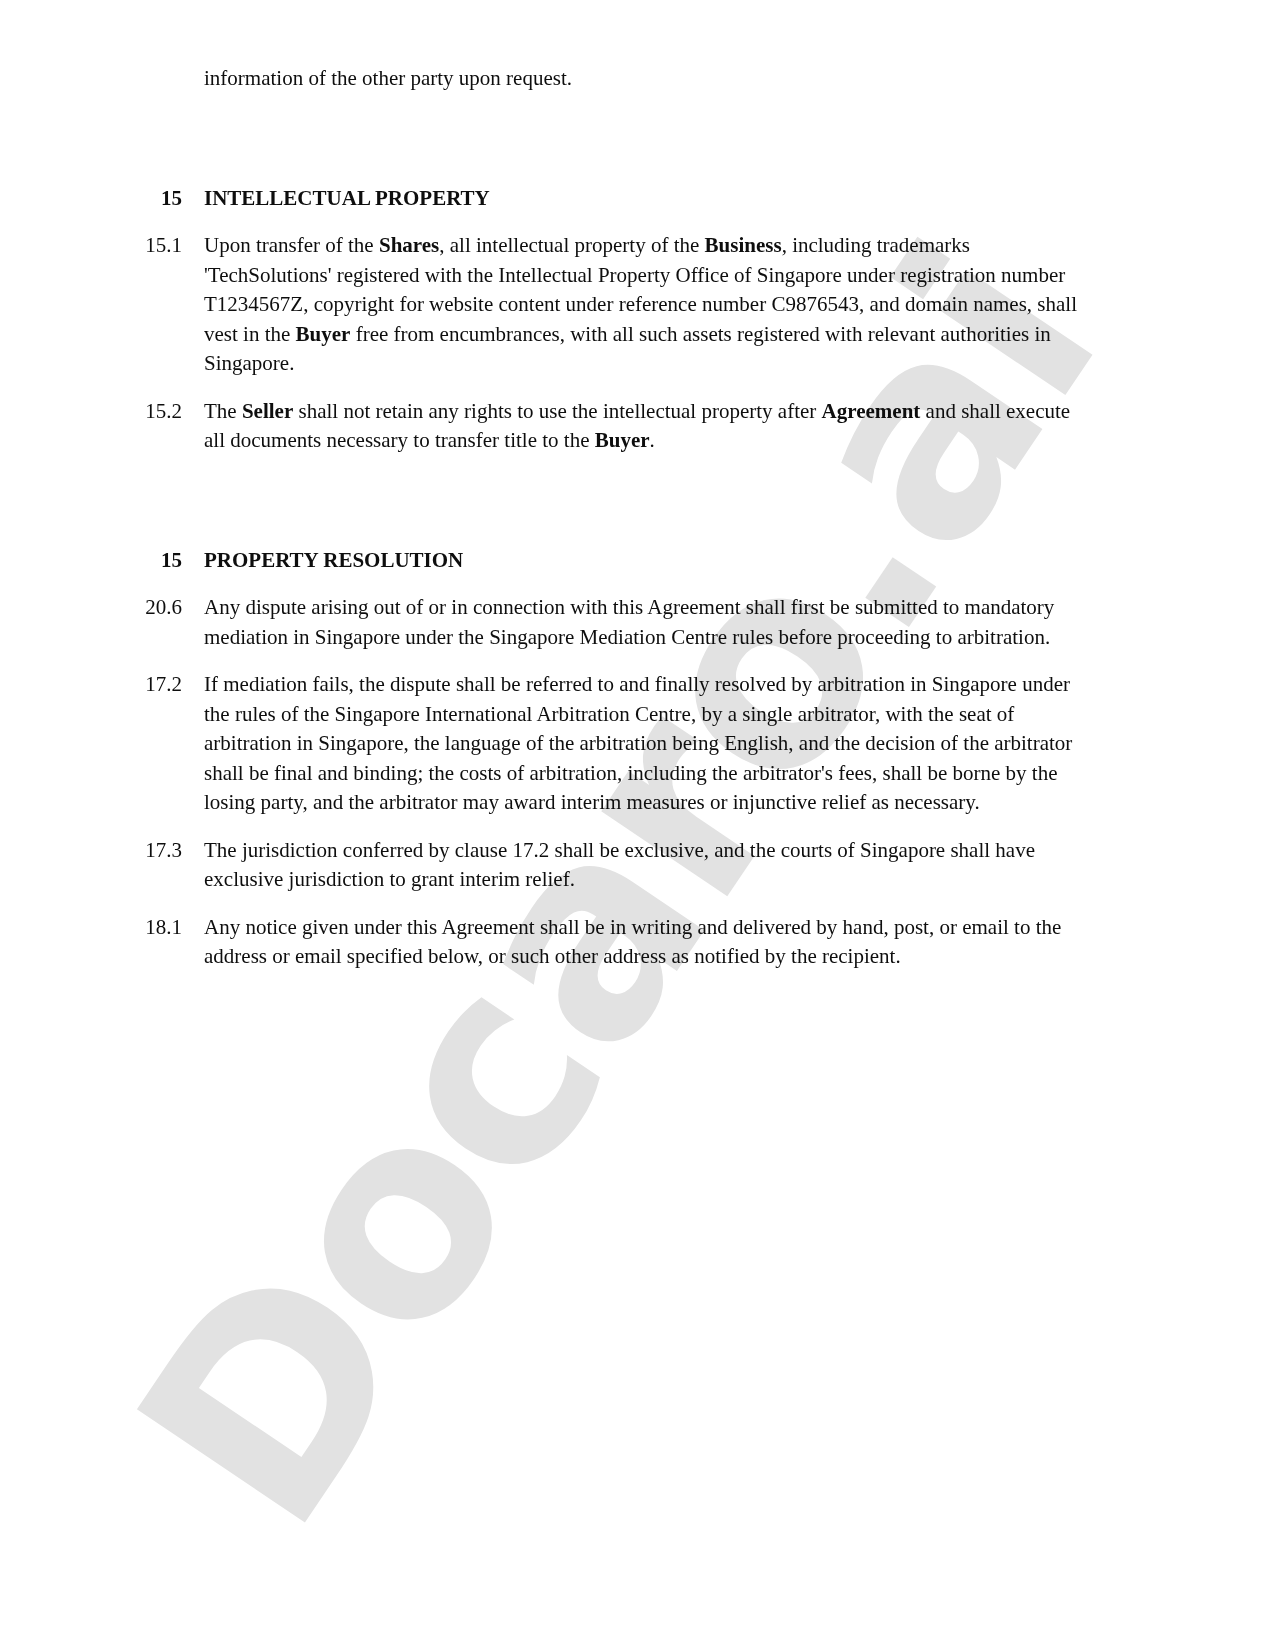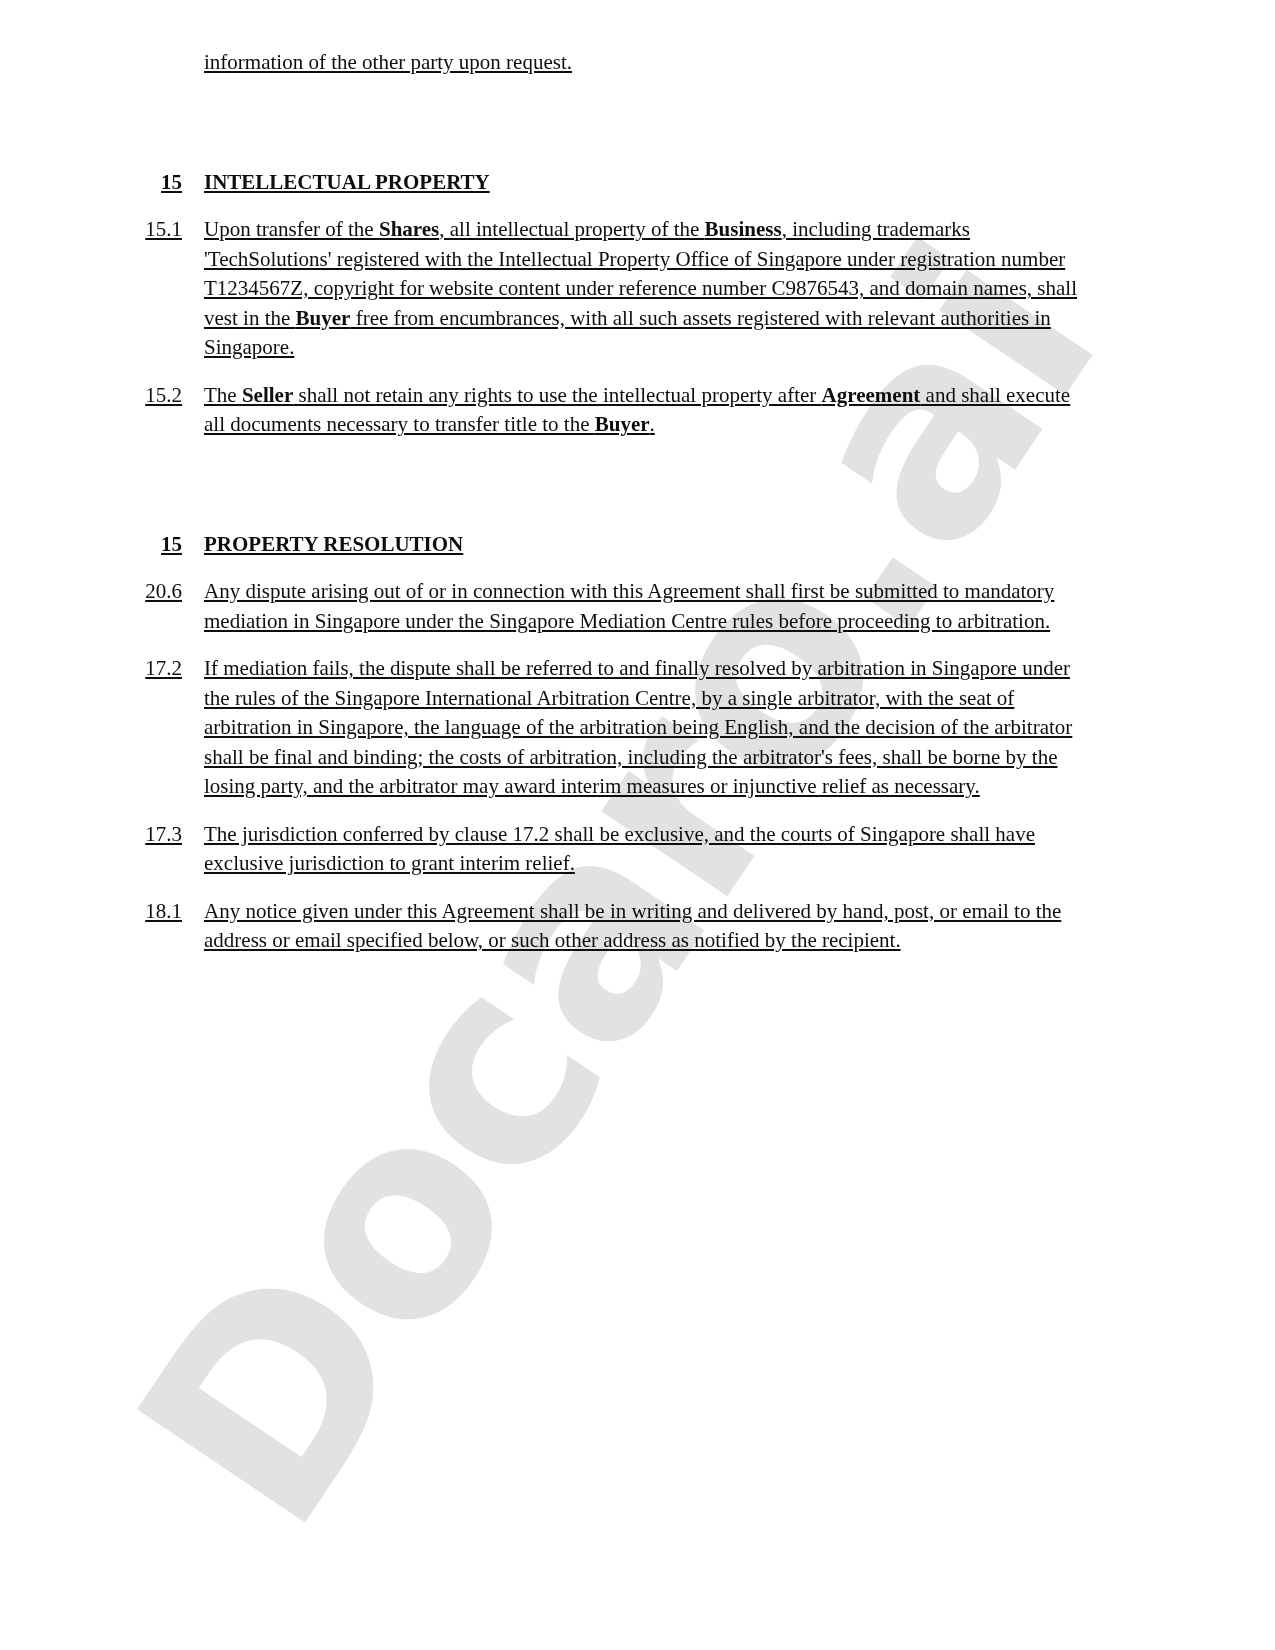--- a/index.html
+++ b/index.html
@@ -24,22 +24,21 @@
     font-size: 278px;
     letter-spacing: -0.015em;
     color: #e2e2e2;
     white-space: nowrap;
     z-index: 0;
     user-select: none;
   }
   .content {
     position: relative;
     z-index: 1;
-    padding: 48px 190px 0 140px;
-    text-decoration: underline;
+    padding: 64px 190px 0 140px;
   }
   .row {
     display: grid;
     grid-template-columns: 42px 1fr;
     column-gap: 22px;
   }
   .clause { margin: 0 0 18px 0; }
   .heading {
     padding-top: 72px;
     margin: 0 0 18px 0;

